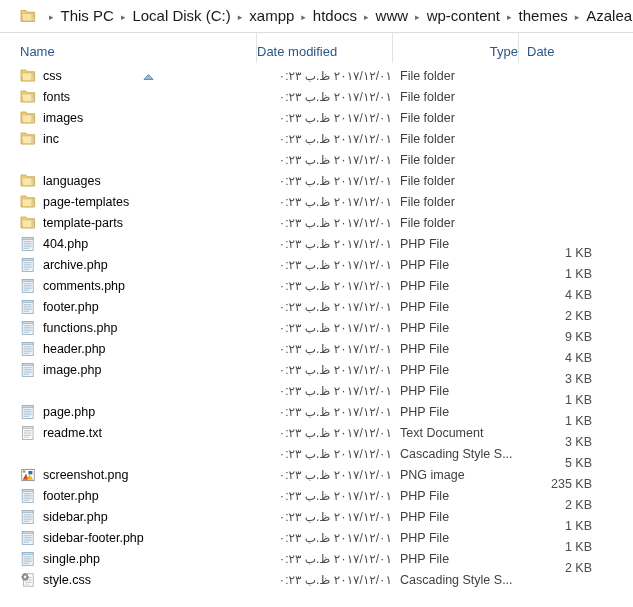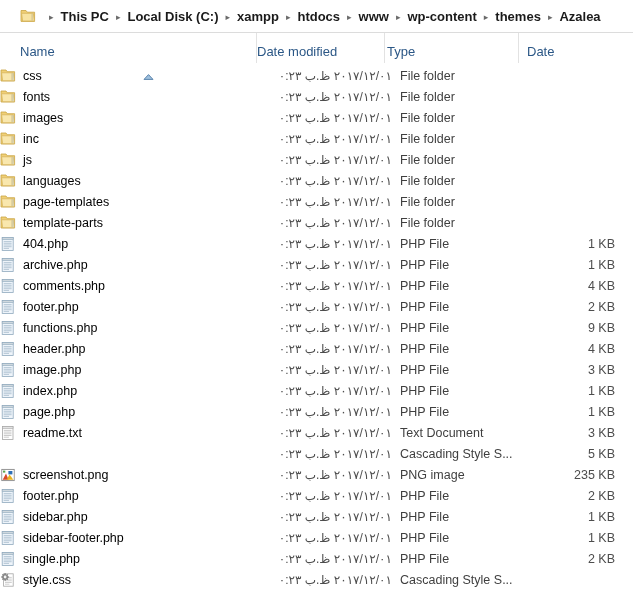--- a/index.html
+++ b/index.html
@@ -38,25 +38,24 @@
   }
   .crumb-sep {
     color: #6a6a6a;
     font-size: 9px;
     margin: 0 7px;
     line-height: 1;
     position: relative;
     top: -1px;
   }
   .crumb-text {
-    font-size: 13px;
+    font-size: 15px;
     color: #1a1a1a;
     white-space: nowrap;
     line-height: 1;
-    font-weight: bold;
   }
 
   
   #colheaders {
     position: absolute;
     left: 0; top: 33px;
     width: 633px;
     height: 30px;
     background: #ffffff;
     box-sizing: border-box;
@@ -69,21 +68,21 @@
     align-items: center;
     font-size: 13px;
     color: #2b5786;
     white-space: nowrap;
     box-sizing: border-box;
   }
   .colhdr .lbl { position: relative; top: 3px; }
   .colhdr.sep-left { border-left: 1px solid #e2e2e2; }
   #hdr-name { left: 0;   width: 272px; padding-left: 20px; }
   #hdr-date { left: 256px; width: 120px; padding-left: 0; text-align: right; }
-  #hdr-type { left: 384px; width: 126px; padding-left: 2px; }
+  #hdr-type { left: 392px; width: 126px; padding-left: 2px; justify-content: flex-end; }
   #hdr-size { left: 518px; width: 115px; padding-left: 8px; }
 
   #sort-indicator {
     position: absolute;
     left: 143px;
     top: 41px;
     width: 11px;
     height: 6px;
     overflow: hidden;
   }
@@ -110,41 +109,43 @@
     display: flex;
     align-items: center;
     font-size: 12.5px;
     white-space: nowrap;
     overflow: hidden;
     box-sizing: border-box;
   }
   .c-name {
     left: 0;
     width: 272px;
+    padding-left: 20px;
     color: #000000;
   }
   .c-name .nm { margin-left: 7px; }
   .c-date {
     left: 279px;
     width: 113px;
     color: #4d4d4d;
     direction: rtl;
     justify-content: flex-start;
     font-size: 12px;
   }
   .c-type {
     left: 400px;
     width: 118px;
     color: #3f3f3f;
   }
   .c-size {
-    left: 518px;
+    left: 495px;
     width: 97px;
     justify-content: flex-end;
     color: #4d4d4d;
+    margin-top: 9px;
   }
 
   
   .icon {
     width: 16px;
     height: 16px;
     flex: none;
     position: relative;
     display: inline-block;
   }
@@ -243,77 +244,66 @@
             <rect x="12.9" y="5.1" width="0.6" height="7.2" fill="#b9cbd6" opacity="0.8"></rect>
           </svg>
         </span>
         <span class="nm">inc</span>
       </div>
       <div class="cell c-date">٢٠١٧/١٢/٠١ ظ.ب ١٠:٢٣</div>
       <div class="cell c-type">File folder</div>
       <div class="cell c-size"></div>
     </div>
     <div class="row">
+      <div class="cell c-date">٢٠١٧/١٢/٠١ ظ.ب ١٠:٢٣</div>
+      <div class="cell c-type">File folder</div>
+      <div class="cell c-size"></div>
+    </div>
+    <div class="row">
       <div class="cell c-name">
         <span class="icon">
           <svg width="16" height="16" viewBox="0 0 16 16">
             <path d="M1 2 L6 2 L7.2 3.7 L14.6 3.7 L14.6 13 L1 13 Z" fill="#f0cf76" stroke="#c9a544" stroke-width="0.8"></path>
             <path d="M1.6 4.8 L13.2 4.8 L14.4 12.7 L2.6 12.7 Z" fill="#f9e7ad" stroke="#d3b057" stroke-width="0.7"></path>
             <rect x="11.3" y="5.1" width="1.6" height="7.2" fill="#cfc296" opacity="0.75"></rect>
             <rect x="12.9" y="5.1" width="0.6" height="7.2" fill="#b9cbd6" opacity="0.8"></rect>
           </svg>
         </span>
-        <span class="nm">js</span>
+        <span class="nm">languages</span>
       </div>
       <div class="cell c-date">٢٠١٧/١٢/٠١ ظ.ب ١٠:٢٣</div>
       <div class="cell c-type">File folder</div>
       <div class="cell c-size"></div>
     </div>
     <div class="row">
       <div class="cell c-name">
         <span class="icon">
           <svg width="16" height="16" viewBox="0 0 16 16">
             <path d="M1 2 L6 2 L7.2 3.7 L14.6 3.7 L14.6 13 L1 13 Z" fill="#f0cf76" stroke="#c9a544" stroke-width="0.8"></path>
             <path d="M1.6 4.8 L13.2 4.8 L14.4 12.7 L2.6 12.7 Z" fill="#f9e7ad" stroke="#d3b057" stroke-width="0.7"></path>
             <rect x="11.3" y="5.1" width="1.6" height="7.2" fill="#cfc296" opacity="0.75"></rect>
             <rect x="12.9" y="5.1" width="0.6" height="7.2" fill="#b9cbd6" opacity="0.8"></rect>
           </svg>
         </span>
-        <span class="nm">languages</span>
+        <span class="nm">page-templates</span>
       </div>
       <div class="cell c-date">٢٠١٧/١٢/٠١ ظ.ب ١٠:٢٣</div>
       <div class="cell c-type">File folder</div>
       <div class="cell c-size"></div>
     </div>
     <div class="row">
       <div class="cell c-name">
         <span class="icon">
           <svg width="16" height="16" viewBox="0 0 16 16">
             <path d="M1 2 L6 2 L7.2 3.7 L14.6 3.7 L14.6 13 L1 13 Z" fill="#f0cf76" stroke="#c9a544" stroke-width="0.8"></path>
             <path d="M1.6 4.8 L13.2 4.8 L14.4 12.7 L2.6 12.7 Z" fill="#f9e7ad" stroke="#d3b057" stroke-width="0.7"></path>
             <rect x="11.3" y="5.1" width="1.6" height="7.2" fill="#cfc296" opacity="0.75"></rect>
             <rect x="12.9" y="5.1" width="0.6" height="7.2" fill="#b9cbd6" opacity="0.8"></rect>
           </svg>
         </span>
-        <span class="nm">page-templates</span>
-      </div>
-      <div class="cell c-date">٢٠١٧/١٢/٠١ ظ.ب ١٠:٢٣</div>
-      <div class="cell c-type">File folder</div>
-      <div class="cell c-size"></div>
-    </div>
-    <div class="row">
-      <div class="cell c-name">
-        <span class="icon">
-          <svg width="16" height="16" viewBox="0 0 16 16">
-            <path d="M1 2 L6 2 L7.2 3.7 L14.6 3.7 L14.6 13 L1 13 Z" fill="#f0cf76" stroke="#c9a544" stroke-width="0.8"></path>
-            <path d="M1.6 4.8 L13.2 4.8 L14.4 12.7 L2.6 12.7 Z" fill="#f9e7ad" stroke="#d3b057" stroke-width="0.7"></path>
-            <rect x="11.3" y="5.1" width="1.6" height="7.2" fill="#cfc296" opacity="0.75"></rect>
-            <rect x="12.9" y="5.1" width="0.6" height="7.2" fill="#b9cbd6" opacity="0.8"></rect>
-          </svg>
-        </span>
         <span class="nm">template-parts</span>
       </div>
       <div class="cell c-date">٢٠١٧/١٢/٠١ ظ.ب ١٠:٢٣</div>
       <div class="cell c-type">File folder</div>
       <div class="cell c-size"></div>
     </div>
     <div class="row">
       <div class="cell c-name">
         <span class="icon">
           <svg width="16" height="16" viewBox="0 0 16 16">
@@ -454,36 +444,20 @@
             </g>
           </svg>
         </span>
         <span class="nm">image.php</span>
       </div>
       <div class="cell c-date">٢٠١٧/١٢/٠١ ظ.ب ١٠:٢٣</div>
       <div class="cell c-type">PHP File</div>
       <div class="cell c-size">3 KB</div>
     </div>
     <div class="row">
-      <div class="cell c-name">
-        <span class="icon">
-          <svg width="16" height="16" viewBox="0 0 16 16">
-            <rect x="2.2" y="1.6" width="11" height="12.8" fill="#eef4fa" stroke="#8fa9bd" stroke-width="0.8"></rect>
-            <rect x="2.2" y="1.6" width="11" height="2" fill="#cfd8de" stroke="#8fa9bd" stroke-width="0.6"></rect>
-            <g stroke="#9db4c6" stroke-width="0.7">
-              <line x1="3.7" y1="5.6" x2="11.6" y2="5.6"></line>
-              <line x1="3.7" y1="7.3" x2="11.6" y2="7.3"></line>
-              <line x1="3.7" y1="9.0" x2="11.6" y2="9.0"></line>
-              <line x1="3.7" y1="10.7" x2="11.6" y2="10.7"></line>
-              <line x1="3.7" y1="12.4" x2="9.0" y2="12.4"></line>
-            </g>
-          </svg>
-        </span>
-        <span class="nm">index.php</span>
-      </div>
       <div class="cell c-date">٢٠١٧/١٢/٠١ ظ.ب ١٠:٢٣</div>
       <div class="cell c-type">PHP File</div>
       <div class="cell c-size">1 KB</div>
     </div>
     <div class="row">
       <div class="cell c-name">
         <span class="icon">
           <svg width="16" height="16" viewBox="0 0 16 16">
             <rect x="2.2" y="1.6" width="11" height="12.8" fill="#eef4fa" stroke="#8fa9bd" stroke-width="0.8"></rect>
             <rect x="2.2" y="1.6" width="11" height="2" fill="#cfd8de" stroke="#8fa9bd" stroke-width="0.6"></rect>

